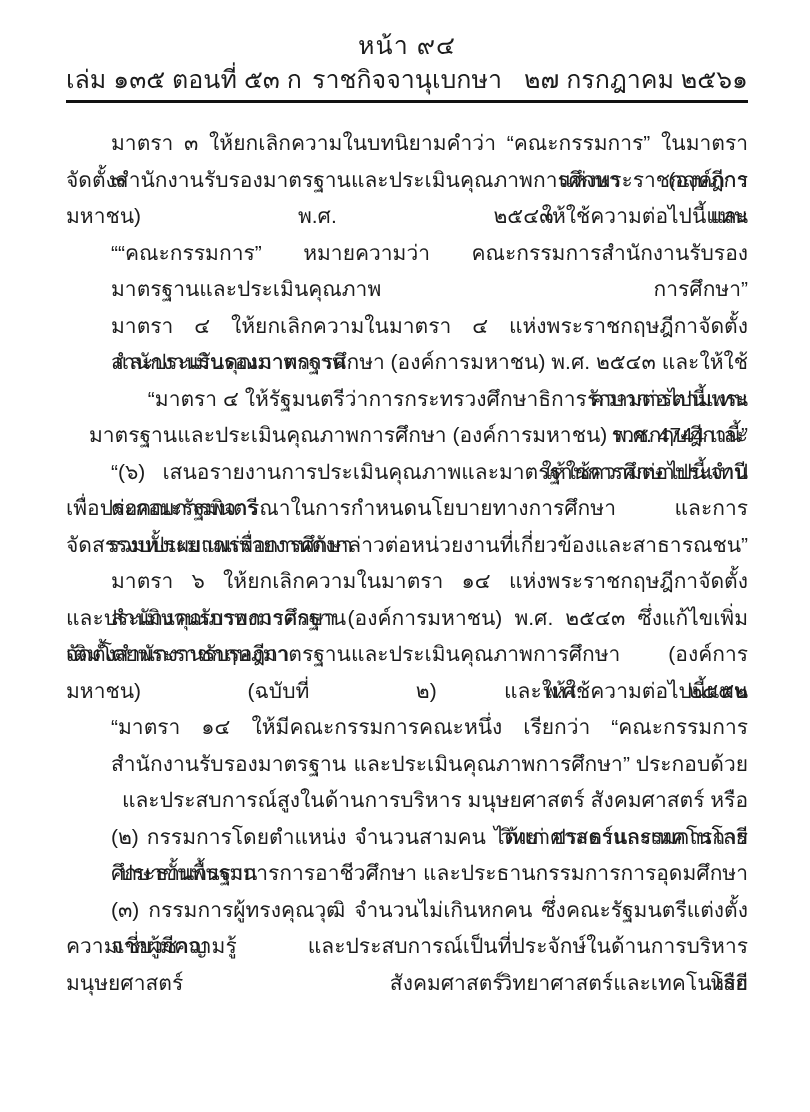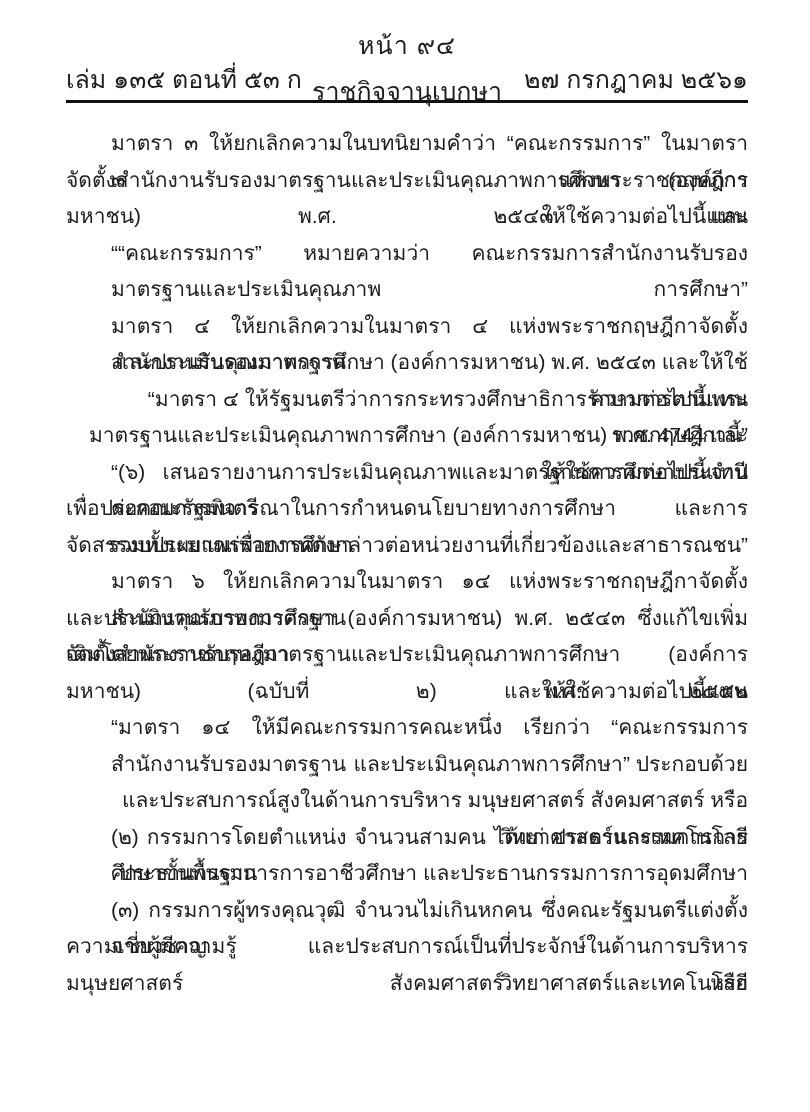--- a/index.html
+++ b/index.html
@@ -40,21 +40,21 @@
     line-height: 34px;
   }
   .masthead-left {
     position: absolute;
     left: 0;
     top: 0;
   }
   .masthead-center {
     position: absolute;
     left: 50%;
-    top: 12px;
+    top: 0;
     transform: translateX(-50%);
   }
   .masthead-right {
     position: absolute;
     right: 0;
     top: 0;
   }
   .header-divider {
     margin-top: 4px;
     height: 0;

